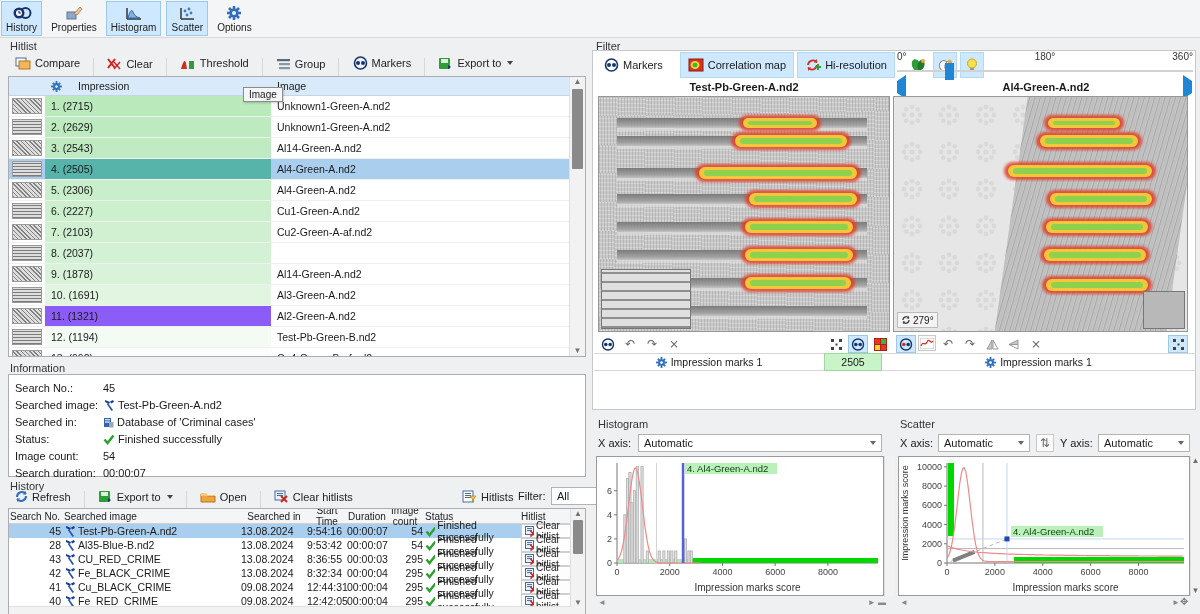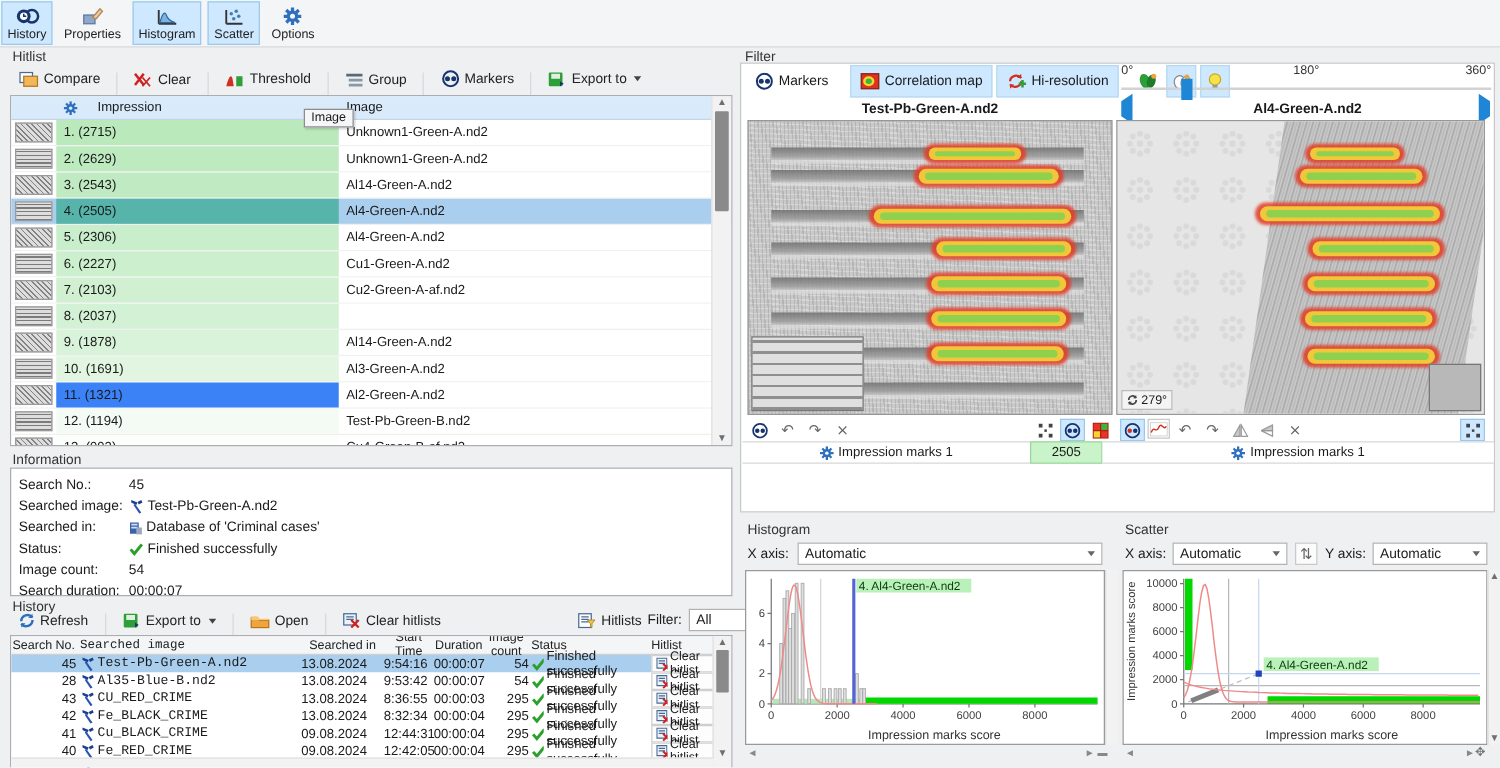--- a/index.html
+++ b/index.html
@@ -31,21 +31,21 @@
   .hl-name{flex:1;display:flex;align-items:center;padding-left:6px;font-size:10.5px;}
   
   .inf-row{display:flex;height:17px;align-items:flex-end;padding-left:6px;}
   .inf-lab{width:88px;flex:none;}
   .inf-val{display:flex;align-items:center;gap:3px;}
   
   .hs-head{display:flex;height:14px;background:#f3f5f7;border-bottom:1px solid #d0d0d0;font-size:10px;color:#222;align-items:center;}
   .hs-row{display:flex;height:14px;align-items:center;font-size:10.5px;background:#fff;}
   .hs-row.sel{background:#a9ceee;}
   .c-no{width:55px;flex:none;text-align:right;padding-right:3px;box-sizing:border-box;}
-  .c-img{width:177px;flex:none;display:flex;align-items:center;gap:2px;overflow:hidden;font-family:Liberation Mono, monospace;}
+  .c-img{width:177px;flex:none;display:flex;align-items:center;gap:2px;overflow:hidden;}
   .c-sin{width:66px;flex:none;}
   .c-st{width:40px;flex:none;}
   .c-du{width:40px;flex:none;}
   .c-ic{width:38px;flex:none;text-align:right;padding-right:2px;box-sizing:border-box;}
   .c-stat{width:96px;flex:none;display:flex;align-items:center;gap:2px;}
   .c-hit{width:56px;flex:none;display:flex;align-items:center;}
   .clr-btn{display:inline-flex;align-items:center;gap:2px;border:1px solid #cfcfcf;background:#fdfdfd;height:12px;padding:0 3px;font-size:10px;}
   
   .vsb{background:#f2f2f2;border-left:1px solid #e0e0e0;}
   .vsb .thumb{position:absolute;left:2px;right:2px;background:#8a8a8a;border-radius:1px;}
@@ -283,21 +283,21 @@
       <div class="hl-thumb-c">
             <div class="hl-thumb"></div>
           </div>
       <div class="hl-score" style="background:rgb(225,245,225)">10. (1691)</div>
       <div class="hl-name">Al3-Green-A.nd2</div>
     </div>
         <div class="hl-row">
       <div class="hl-thumb-c">
             <div class="hl-thumb"></div>
           </div>
-      <div class="hl-score" style="background:#3b82f6">11. (1321)</div>
+      <div class="hl-score" style="background:#8b5cf6">11. (1321)</div>
       <div class="hl-name">Al2-Green-A.nd2</div>
     </div>
         <div class="hl-row">
       <div class="hl-thumb-c">
             <div class="hl-thumb"></div>
           </div>
       <div class="hl-score" style="background:rgb(243,251,244)">12. (1194)</div>
       <div class="hl-name">Test-Pb-Green-B.nd2</div>
     </div>
         <div class="hl-row">

